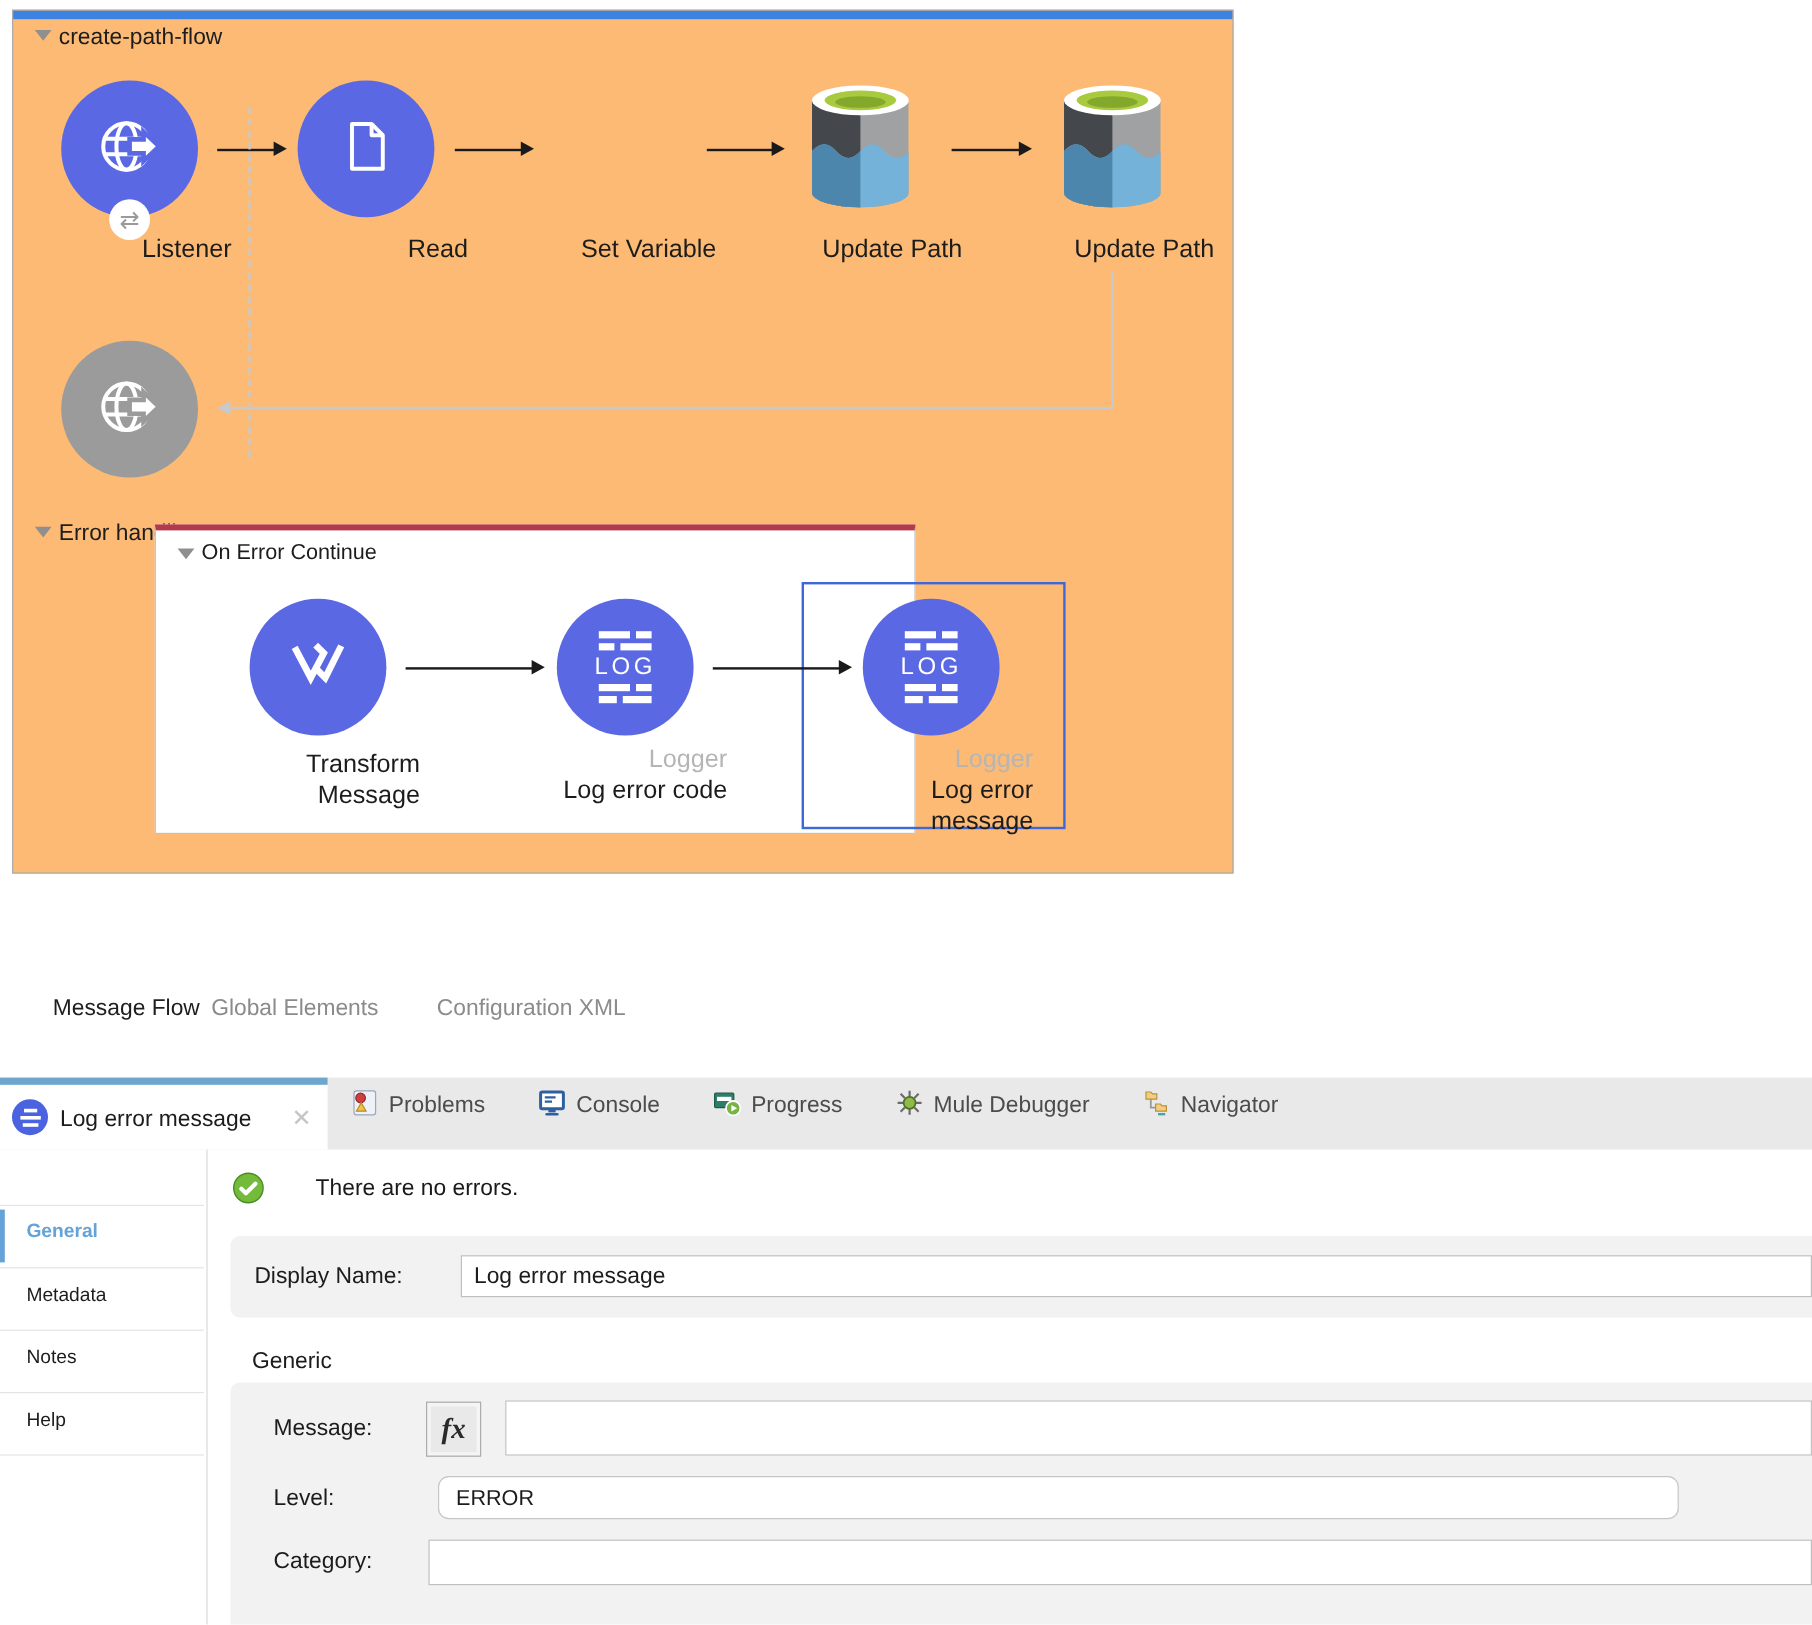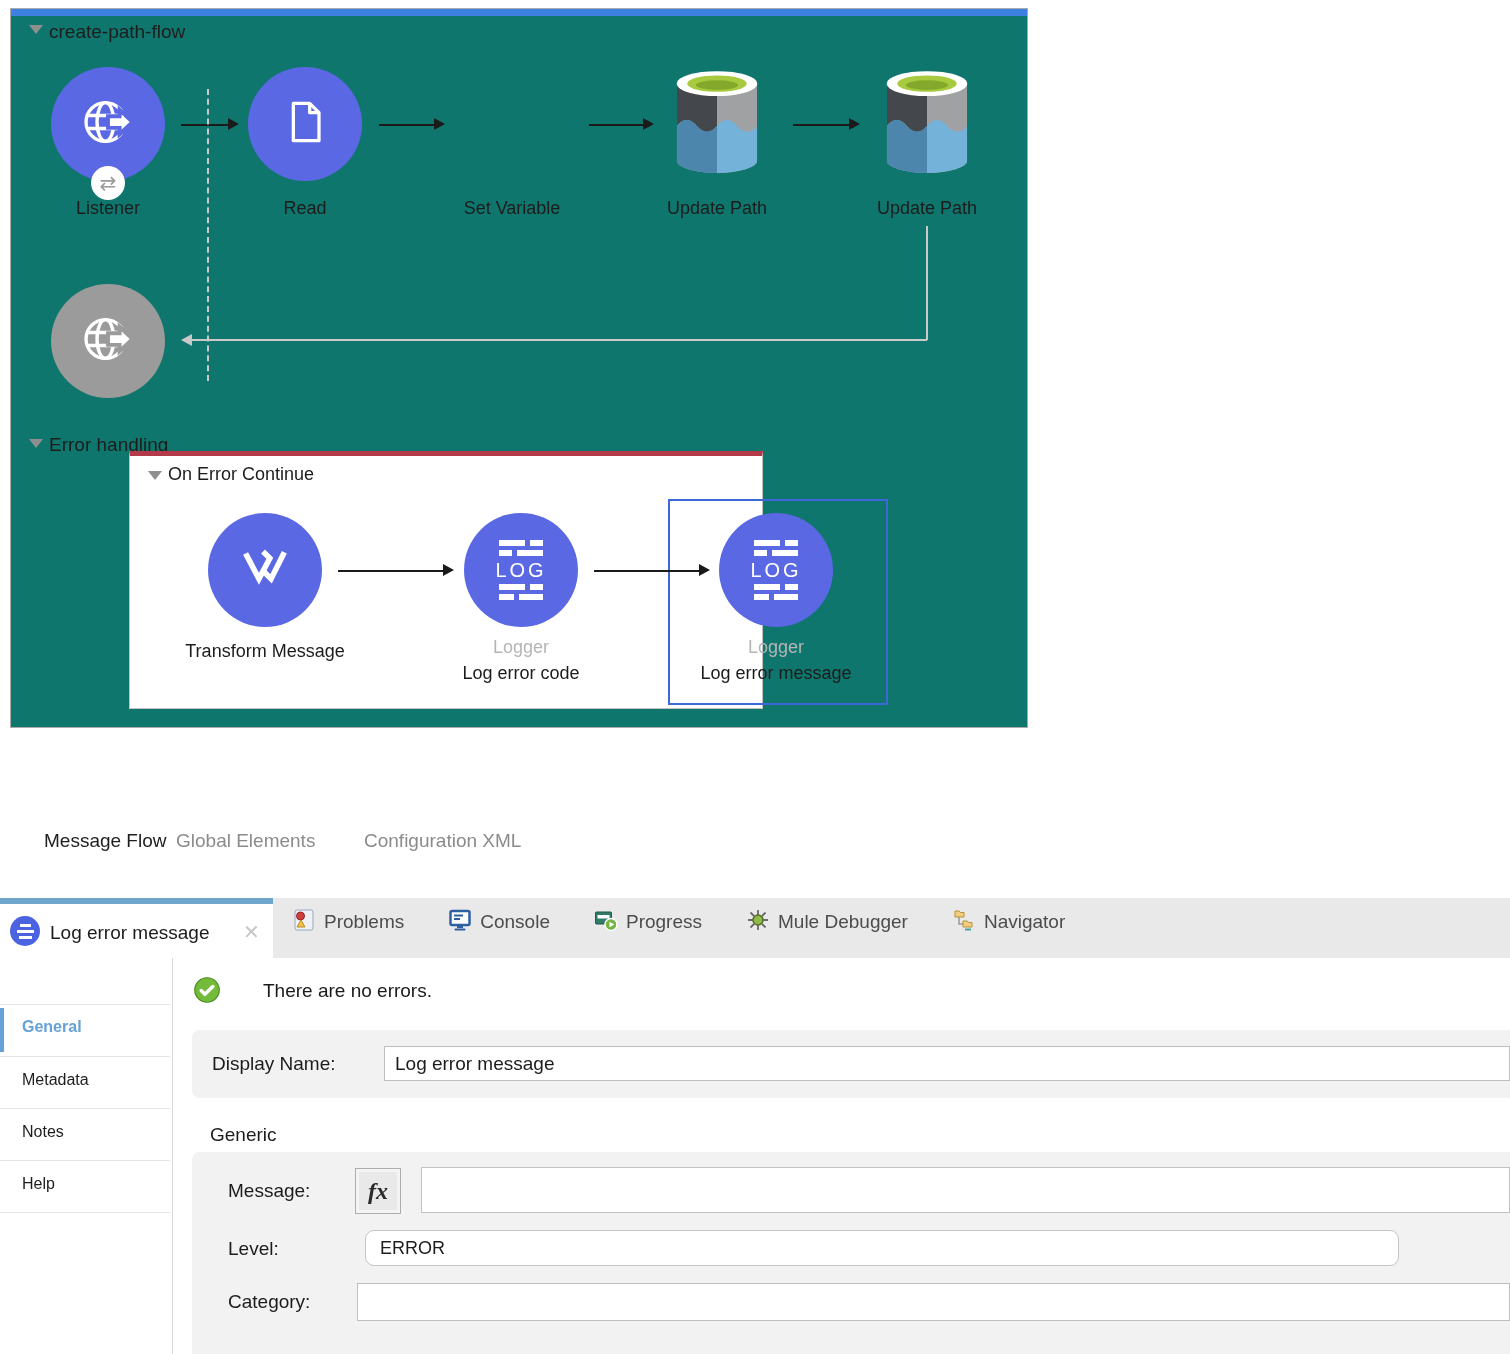--- a/index.html
+++ b/index.html
@@ -1,29 +1,29 @@
 <!DOCTYPE html>
 <html><head>
 <meta charset="utf-8">
 <style>
   html,body{margin:0;padding:0;background:#fff;}
   #screen{position:relative;width:1510px;height:1354px;overflow:hidden;background:#fff;
           font-family:"Liberation Sans","DejaVu Sans",sans-serif;color:#1c1c1c;}
   .abs{position:absolute;}
 
   
-  .flow-wrap{left:10px;top:8px;width:1018px;height:720px;border:1px solid #ababab;background:#0f766e;box-sizing:border-box;}
+  .flow-wrap{left:10px;top:8px;width:1018px;height:720px;border:1px solid #ababab;background:#fdba74;box-sizing:border-box;}
   .flow-topbar{left:0;top:0;width:100%;height:7px;background:#3d82e0;}
   .tri{width:0;height:0;border-left:7px solid transparent;border-right:7px solid transparent;border-top:9px solid #8f8f8f;}
   .flow-title{font-size:19px;color:#1d1d1d;}
   .circle{width:114px;height:114px;border-radius:50%;display:flex;align-items:center;justify-content:center;}
   .c-blue{background:#5b68e4;}
   .c-green{background:#47a167;}
   .c-gray{background:#9b9b9b;}
-  .nlabel{width:170px;text-align:center;font-size:18px;color:#1c1c1c;line-height:26px;}
+  .nlabel{width:170px;text-align:right;font-size:21px;color:#1c1c1c;line-height:26px;}
   .nlabel .type{color:#b5b5b5;display:block;}
   .badge{width:34px;height:34px;border-radius:50%;background:#fff;display:flex;align-items:center;justify-content:center;
          color:#9a9a9a;font-size:20px;}
   .conn{height:13px;}
   .conn .shaft{position:absolute;left:0;right:9px;top:6px;height:2px;background:#1a1a1a;}
   .conn .head{position:absolute;right:0;top:0;width:0;height:0;border-left:11px solid #1a1a1a;
               border-top:6px solid transparent;border-bottom:6px solid transparent;}
   .dashline{border-left:2px dashed #c9c9c9;width:0;}
   .ret-v{border-left:2px solid #c9c9c9;width:0;}
   .ret-h{border-top:2px solid #c9c9c9;height:0;}
@@ -187,21 +187,21 @@
           <path d="M7.5 19 H36.5 M7.5 29 H36.5"></path>
             </g>
           <polygon points="24,19.5 33,19.5 33,14.5 43,24 33,33.5 33,28.5 24,28.5" fill="#fff" stroke="#9b9b9b" stroke-width="3"></polygon>
         </svg>
       </span>
     </div>
 
     <div class="abs tri" style="left:18px;top:430px;"></div>
     <div class="abs flow-title" style="left:38px;top:425px;">Error handling</div>
 
-    <div class="abs eh-box" style="left:118px;top:442px;width:634px;height:258px;">
+    <div class="abs eh-box" style="left:118px;top:428px;width:634px;height:258px;">
       <div class="abs tri" style="left:18px;top:15px;"></div>
       <div class="abs" style="left:38px;top:8px;font-size:18px;">On Error Continue</div>
 
       <div class="abs sel-rect" style="left:538px;top:43px;width:220px;height:206px;"></div>
 
       <div class="abs circle c-blue" style="left:78px;top:57px;">
         <span>
           <svg width="58" height="58" viewBox="0 0 48 48" fill="none" stroke="#fff" stroke-width="4.6" stroke-linecap="square">
             <path d="M9 14 L19 33 L28 16 L24 12"></path>
             <path d="M25 29 L29 33 L39 13"></path>

